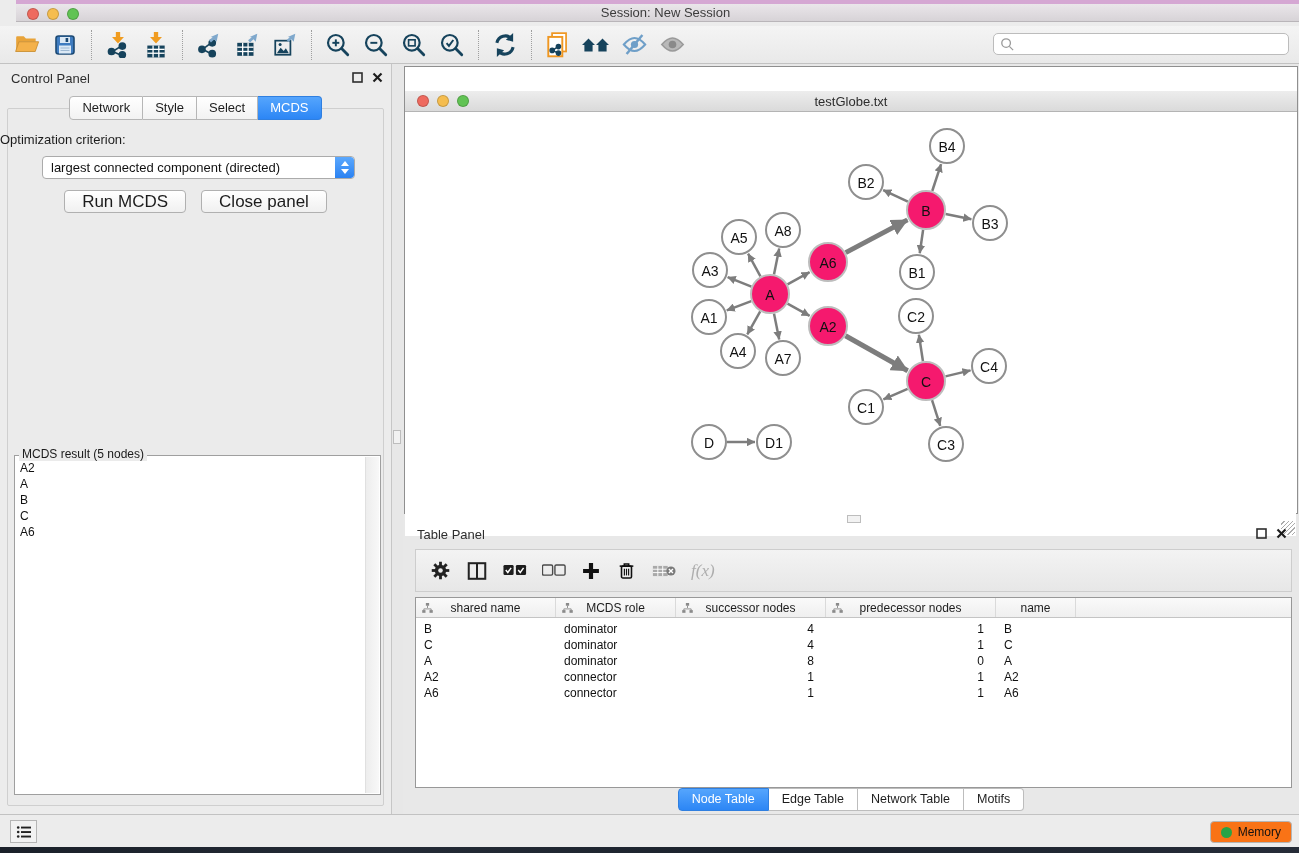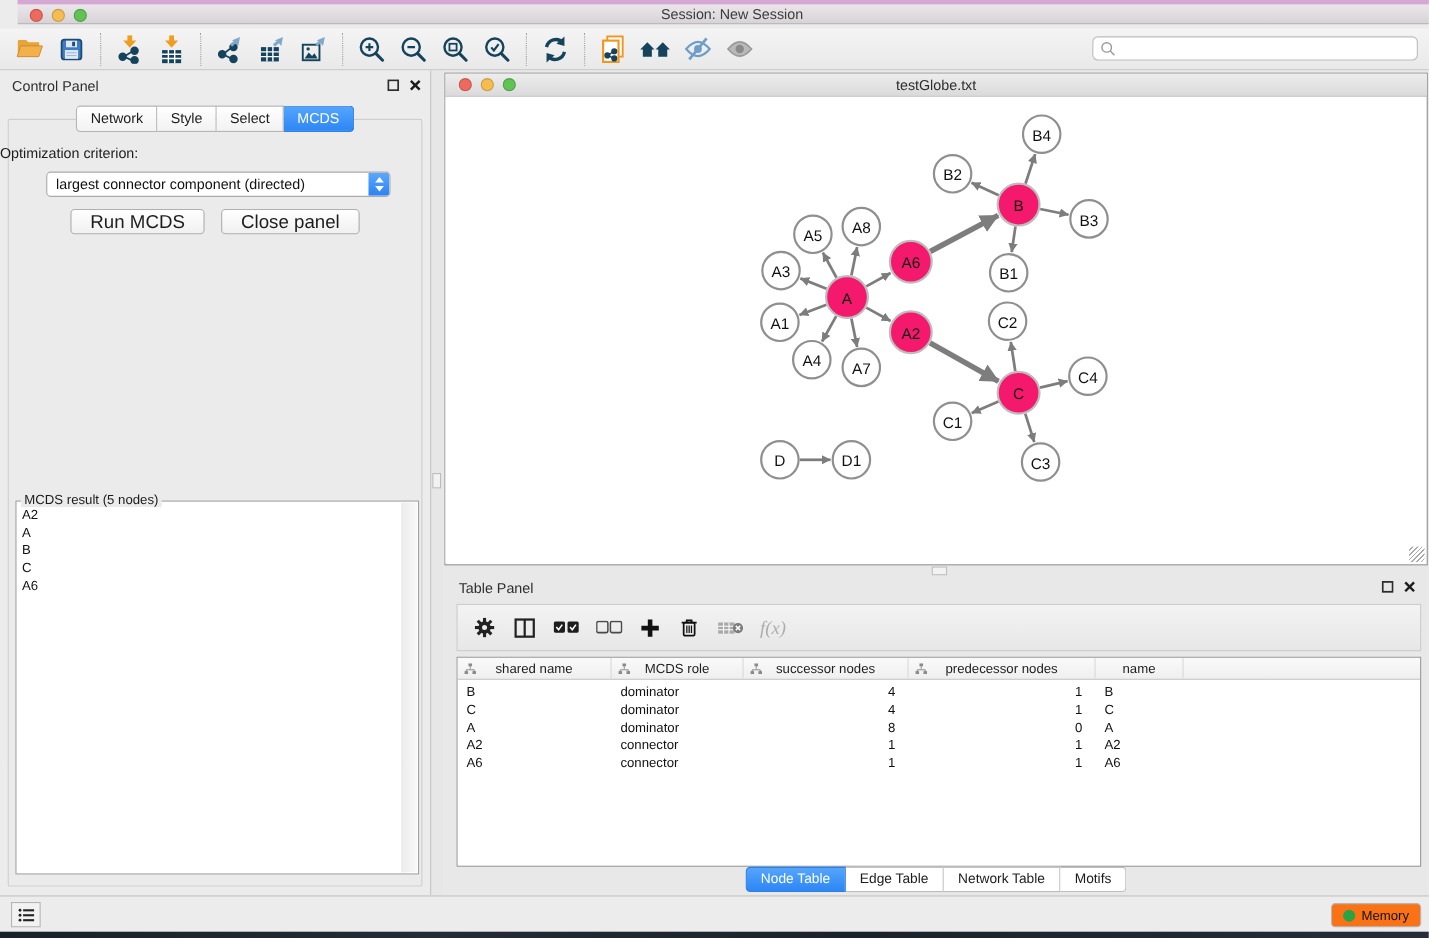--- a/index.html
+++ b/index.html
@@ -53,21 +53,21 @@
   .grp .scroll { position:absolute; right:1px; top:1px; bottom:1px; width:14px; background:linear-gradient(to right,#ededed,#f8f8f8); border-left:1px solid #e0e0e0; }
 
   
   .v-divider { position:absolute; left:391px; top:64px; width:12px; height:750px; background:#e7e7e7; border-left:1px solid #c6c6c6; }
   .v-divider .handle { position:absolute; left:1px; top:366px; width:8px; height:14px; background:#f2f2f2; border:1px solid #bdbdbd; }
   .desktop { position:absolute; left:403px; top:64px; width:896px; height:750px; background:#e8e8e8; }
   .h-handle { position:absolute; left:444px; top:451px; width:14px; height:8px; background:#f2f2f2; border:1px solid #bdbdbd; }
 
   
   .net-window { position:absolute; left:1px; top:2px; width:894px; height:448px; background:#fff; border:1px solid #8f8f8f; }
-  .nw-titlebar { position:relative; height:21px; background:linear-gradient(#ededed,#dadada); border-bottom:1px solid #b4b4b4; }
+  .nw-titlebar { position:relative; height:21px; background:linear-gradient(#ededed,#dadada); border-bottom:1px solid #b4b4b4;margin-top:24px; }
   .nw-titlebar .tl { top:4px; } .nw-titlebar .tl.red{left:12px;} .nw-titlebar .tl.yel{left:32px;} .nw-titlebar .tl.grn{left:52px;}
   .nw-title { position:absolute; left:0; right:0; top:3px; text-align:center; font-size:13px; color:#2d2d2d; }
   .nw-canvas { position:relative; width:891px; height:424px; background:#fff; }
   .grip { position:absolute; right:1px; bottom:1px; width:14px; height:14px;
     background:repeating-linear-gradient(135deg,transparent 0 2px,#ababab 2px 3px); }
 
   
   .table-panel { position:absolute; left:0px; top:457px; width:896px; height:293px; }
   .tp-head .pt { position:absolute; left:14px; top:6px; font-size:13px; color:#2e2e2e; }
   .table-panel .panel-icons { top:7px; right:12px; }
@@ -283,21 +283,21 @@
     </div>
     <div class="cp-body"></div>
     <div class="cp-tabs" id="cp-tabs">
         <div class="cp-tab">Network</div>
         <div class="cp-tab">Style</div>
         <div class="cp-tab">Select</div>
         <div class="cp-tab active">MCDS</div>
       </div>
     <div class="opt-label">Optimization criterion:</div>
     <div class="select">
-      <span class="val">largest connector component (directed)</span>
+      <span class="val">largest connected component (directed)</span>
       <span class="step">
           <span class="chev-up"></span>
           <span class="chev-dn"></span>
         </span>
     </div>
     <div class="cp-buttons">
       <button class="btn">Run MCDS</button>
       <button class="btn">Close panel</button>
     </div>
     <div class="grp">

